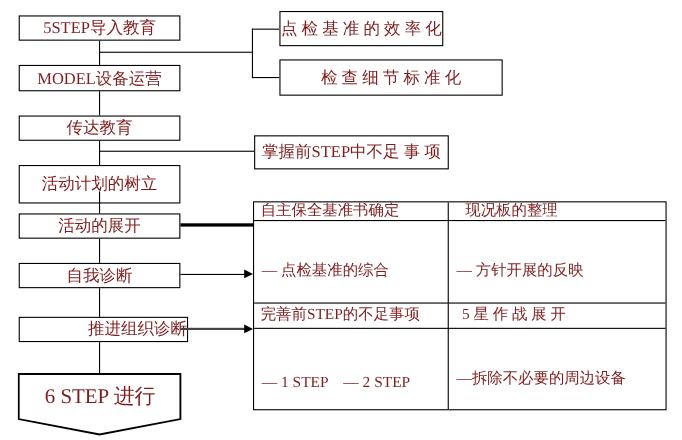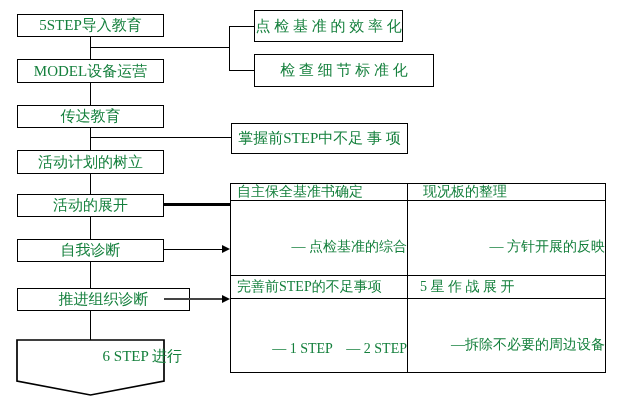--- a/index.html
+++ b/index.html
@@ -2,21 +2,21 @@
 <html><head>
 <meta charset="utf-8">
 <style>
   html, body { margin: 0; padding: 0; background: #ffffff; }
   #stage {
     position: relative;
     width: 620px;
     height: 400px;
     background: #ffffff;
     font-family: "Liberation Serif", "DejaVu Serif", serif;
-    color: #15803d;
+    color: #7f1d1d;
     overflow: hidden;
   }
   .box {
     position: absolute;
     border: 1.5px solid #000;
     background: #fff;
     display: flex;
     align-items: center;
     justify-content: center;
     font-size: 15px;
@@ -33,23 +33,23 @@
   .arrowhead {
     position: absolute;
     width: 0; height: 0;
     border-top: 4px solid transparent;
     border-bottom: 4px solid transparent;
     border-left: 8px solid #000;
   }
   .pentagon-wrap { position: absolute; left: 16px; top: 339px; width: 150px; height: 58px; }
   .pentagon-label {
     position: absolute;
-    left: 16px; top: 8px; width: 150px;
-    text-align: right;
-    font-size: 15px;
+    left: 0; top: 8px; width: 150px;
+    text-align: center;
+    font-size: 19px;
     white-space: pre;
   }
   #detail-table {
     position: absolute;
     left: 230px; top: 183px;
     width: 376px; height: 190px;
     border: 1.3px solid #000;
     box-sizing: border-box;
     display: grid;
     grid-template-columns: 177px 1fr;
@@ -58,35 +58,35 @@
   }
   .tcell {
     box-sizing: border-box;
     overflow: hidden;
     white-space: pre;
   }
   .tcell.colL { border-right: 1px solid #000; }
   .tcell.rowline { border-bottom: 1px solid #000; }
   .thead { padding: 0 0 0 6px; line-height: 16px; }
   .thead2 { line-height: 21px; }
-  .tbody-cell { padding-top: 1px; text-align: right; }
+  .tbody-cell { padding-top: 1px; }
   .tline { line-height: 25px; padding-left: 7px; white-space: pre; }
 </style>
 </head>
 <body>
 
 <div id="stage">
 
   <div class="box" style="left:17px; top:14px;  width:147px; height:23px;"><span>5STEP导入教育</span></div>
   <div class="box" style="left:17px; top:105px; width:147px; height:23px;"><span>传达教育</span></div>
   <div class="box" style="left:17px; top:59px;  width:147px; height:24px;"><span>MODEL设备运营</span></div>
-  <div class="box" style="left:17px; top:150px; width:147px; height:24px;"><span>活动计划的树立</span></div>
+  <div class="box" style="left:17px; top:150px; width:147px; height:35px;"><span>活动计划的树立</span></div>
   <div class="box" style="left:17px; top:194px; width:147px; height:23px;text-align:right;"><span>活动的展开</span></div>
   <div class="box" style="left:17px; top:239px; width:147px; height:23px;"><span>自我诊断</span></div>
-  <div class="box" style="left:17px; top:288px; width:173px; height:23px;"><span>推进组织诊断</span></div>
+  <div class="box" style="left:17px; top:288px; width:154px; height:23px;justify-content:flex-end;"><span>推进组织诊断</span></div>
 
   <div class="vline" style="left:90px; top:37px;  height:22px;"></div>
   <div class="vline" style="left:90px; top:83px;  height:22px;"></div>
   <div class="vline" style="left:90px; top:128px; height:22px;"></div>
   <div class="vline" style="left:90px; top:174px; height:20px;"></div>
   <div class="vline" style="left:90px; top:217px; height:22px;"></div>
   <div class="vline" style="left:90px; top:262px; height:26px;"></div>
   <div class="vline" style="left:90px; top:311px; height:29px;"></div>
 
   <div class="pentagon-wrap">
@@ -96,21 +96,21 @@
     <div class="pentagon-label">6 STEP 进行</div>
   </div>
 
   <div class="hline" style="left:90px;  top:47px;  width:139px;"></div>
   <div class="vline" style="left:229px; top:26px;  height:45px;"></div>
   <div class="hline" style="left:229px; top:26px;  width:25px;"></div>
   <div class="hline" style="left:229px; top:70px;  width:25px;"></div>
   <div class="hline" style="left:90px;  top:137px; width:141px;"></div>
 
   <div class="box" style="left:254px; top:10px;  width:149px; height:32px;"><span>点 检 基 准 的 效 率 化</span></div>
-  <div class="box" style="left:254px; top:54px;  width:180px; height:33px;"><span>检 查 细 节 标 准 化</span></div>
+  <div class="box" style="left:254px; top:54px;  width:203px; height:33px;"><span>检 查 细 节 标 准 化</span></div>
   <div class="box" style="left:231px; top:123px; width:177px; height:31px;"><span>掌握前STEP中不足 事 项</span></div>
 
   <div class="thickline" style="left:164px; top:203px; width:66px;"></div>
   <div class="hline" style="left:164px; top:249px; width:60px;"></div>
   <div class="arrowhead" style="left:222px; top:245px;"></div>
   <div class="hline" style="left:164px; top:298px; width:60px; height:2px; background:#444;"></div>
   <div class="arrowhead" style="left:222px; top:295px;"></div>
 
   <div id="detail-table">
 

